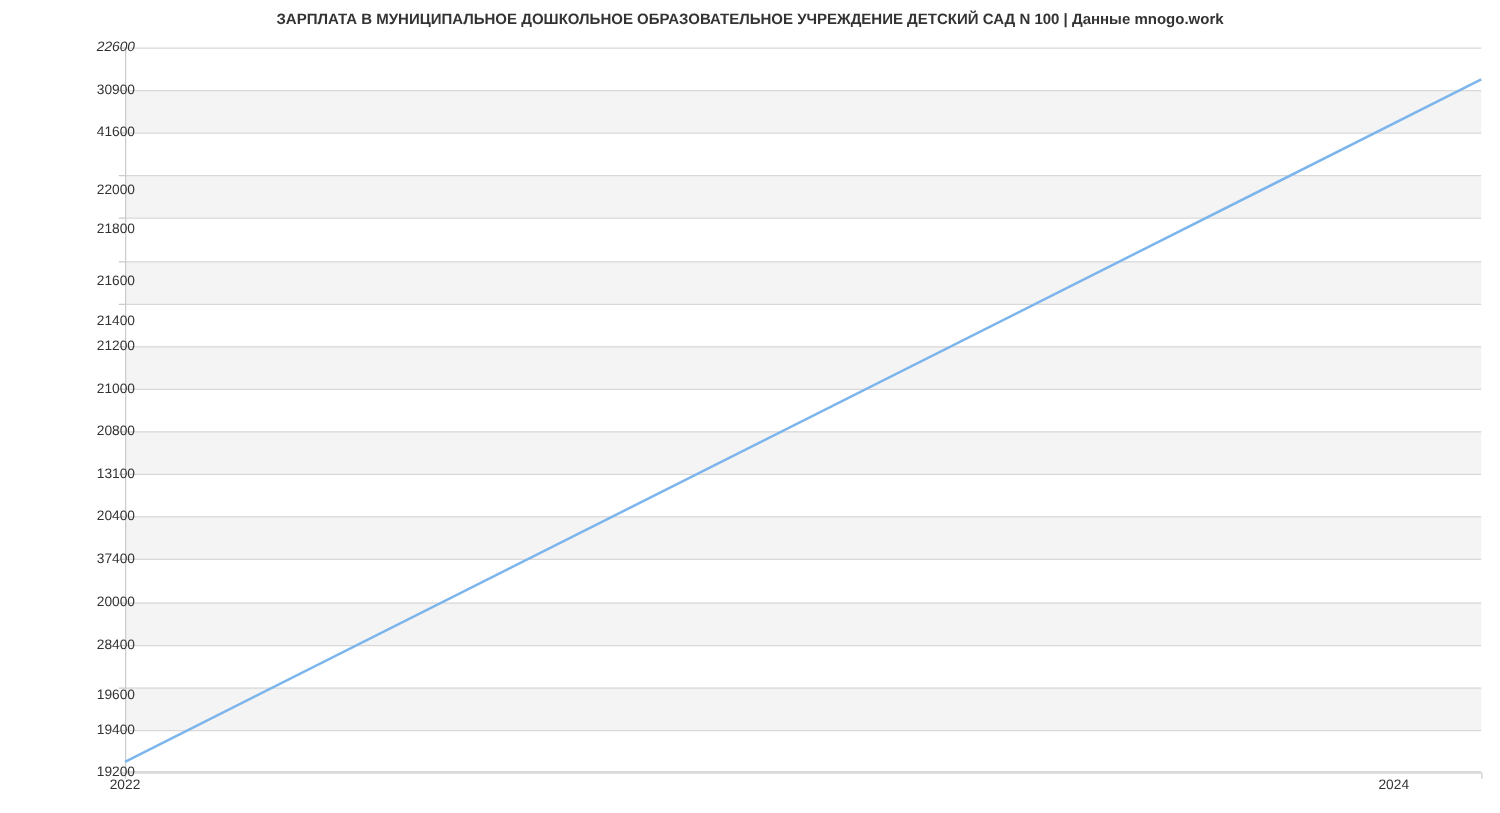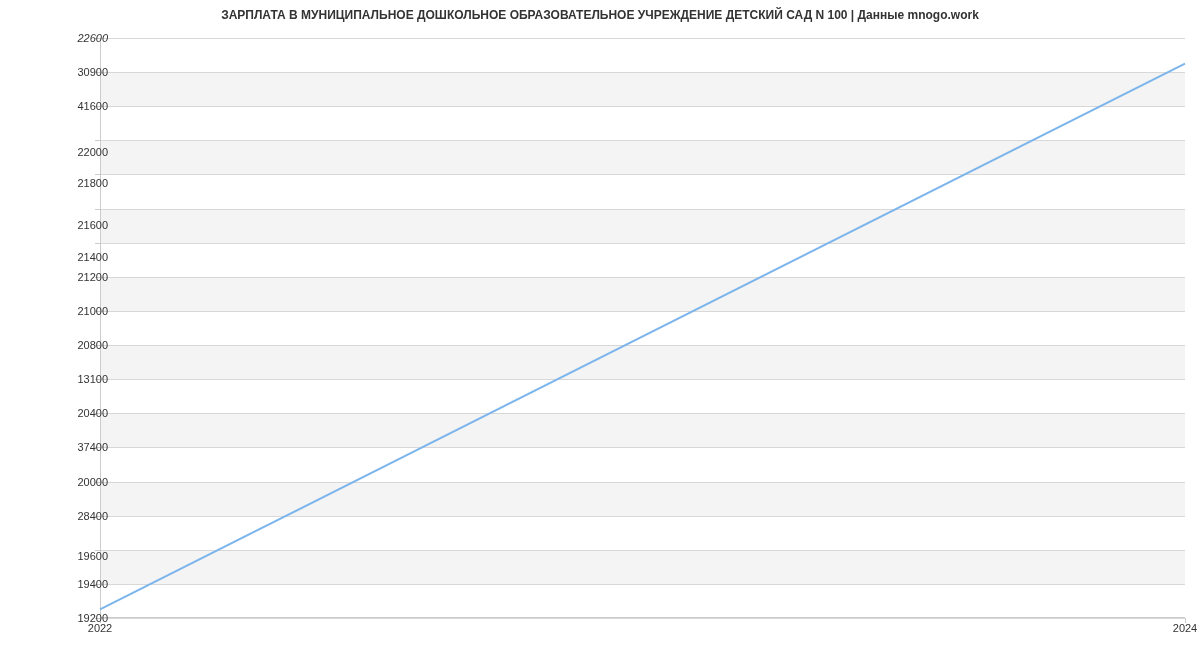--- a/index.html
+++ b/index.html
@@ -198,15 +198,15 @@
       <div class="ylabel" style="top: 257px;">21400</div>
       <div class="ylabel" style="top: 225px;">21600</div>
       <div class="ylabel" style="top: 183px;">21800</div>
       <div class="ylabel" style="top: 152px;">22000</div>
       <div class="ylabel" style="top: 106.235px;">41600</div>
       <div class="ylabel" style="top: 72.1176px;">30900</div>
       <div class="ylabel" style="top: 38px; font-style: italic;">22600</div>
     </div>
   <div id="xlabels">
       <div class="xlabel" style="left: 100px;">2022</div>
-      <div class="xlabel" style="left: 1185px; text-align: center;">2024</div>
+      <div class="xlabel" style="left: 1115px; text-align: center;">2024</div>
     </div>
 </div>
 
 </body></html>

